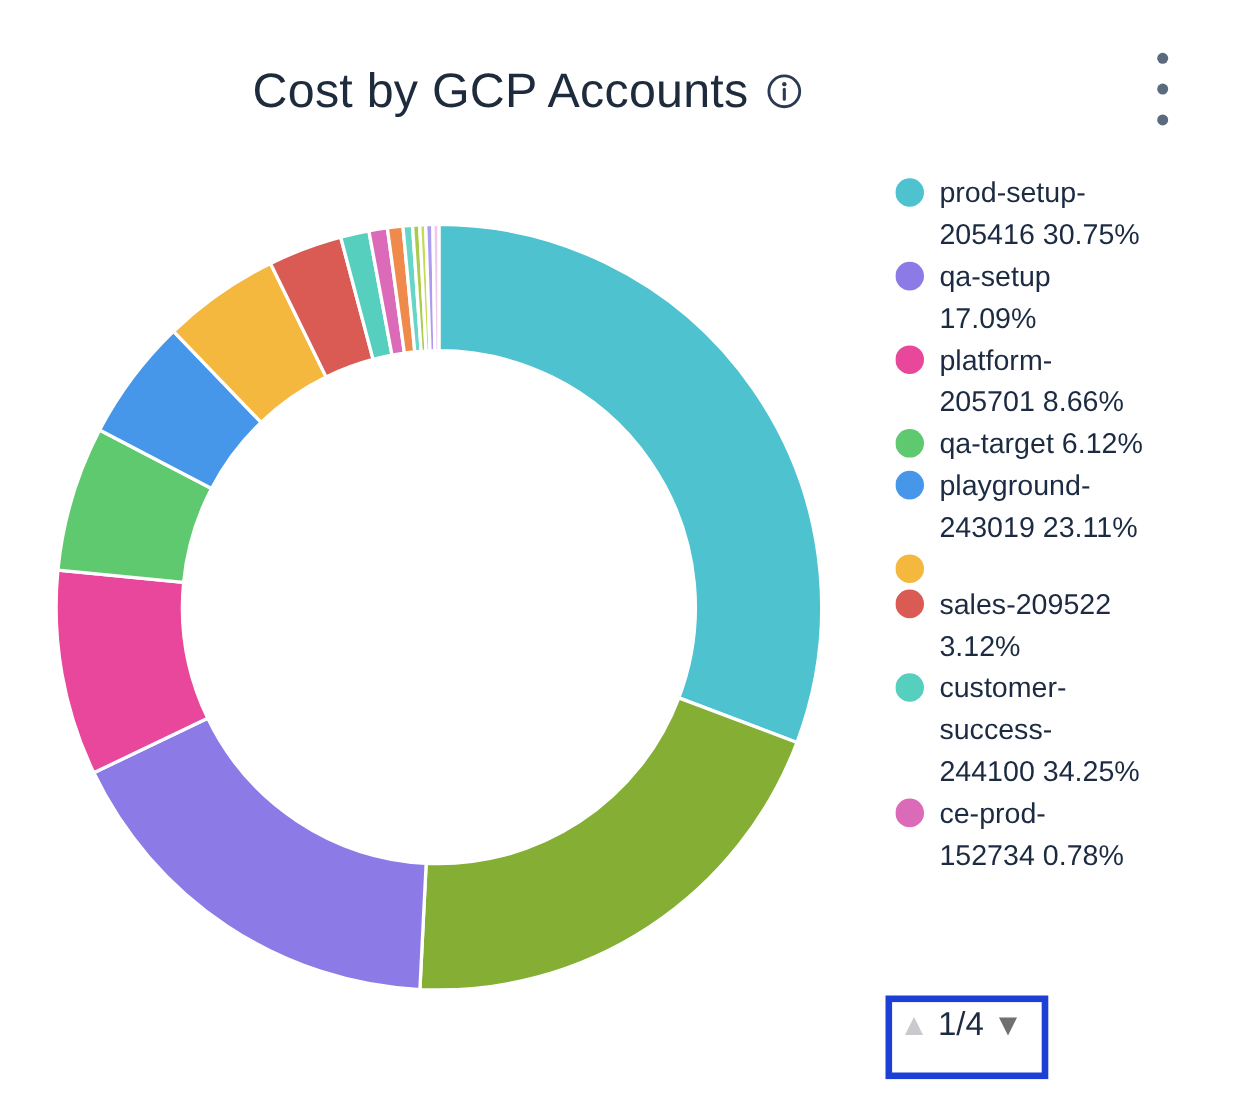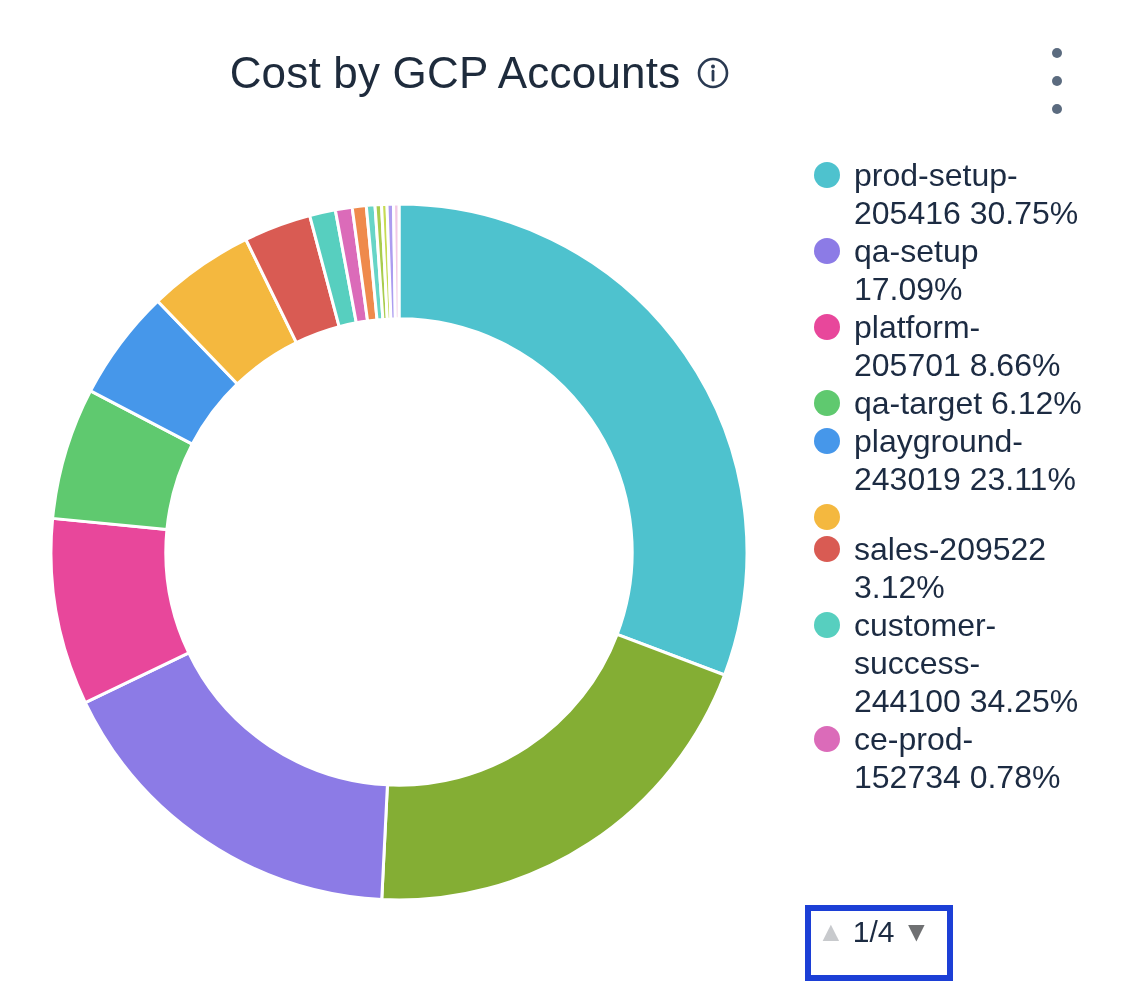--- a/index.html
+++ b/index.html
@@ -2,38 +2,38 @@
 <html><head>
 <meta charset="utf-8">
 <style>
   html,body{margin:0;padding:0;background:#ffffff;}
   .canvas{
     position:relative;width:1130px;height:1006px;background:#ffffff;overflow:hidden;
     font-family:"Liberation Sans", sans-serif;color:#1E2B3C;
   }
   
   .header{
-    position:absolute;left:0;top:48px;width:960px;
+    position:absolute;left:0;top:58px;width:960px;
     display:flex;justify-content:center;align-items:center;gap:16px;
   }
   .title{font-size:44px;font-weight:500;letter-spacing:.2px;color:#1E2B3C;}
   .info-icon{flex:none;display:block;}
   .kebab{position:absolute;left:1048px;top:48px;width:18px;height:66px;
     display:flex;flex-direction:column;justify-content:space-between;align-items:center;cursor:pointer;}
   .kebab span{width:10px;height:10px;border-radius:50%;background:#5B6B7F;display:block;}
   
   .donut-wrap{position:absolute;left:49px;top:202px;width:700px;height:700px;}
   
   .legend{
     position:absolute;left:814px;top:156px;width:316px;height:749px;
     overflow:hidden;
   }
   .legend-item{display:flex;gap:14px;cursor:pointer;}
   .legend-dot{flex:none;width:26px;height:26px;border-radius:50%;margin-top:6px;}
-  .legend-lines{font-size:32px;line-height:38px;color:#1C2B42;white-space:nowrap;}
+  .legend-lines{font-size:26px;line-height:38px;color:#1C2B42;white-space:nowrap;}
   
   .pager{
     position:absolute;left:805px;top:905px;width:148px;height:76px;
     box-sizing:border-box;border:6px solid #1C3FD6;background:#ffffff;
     display:flex;align-items:flex-start;gap:8px;padding:2px 6px;
   }
   .pager-arrow{font-size:28px;line-height:38px;cursor:pointer;user-select:none;}
   .pager-up{color:#C8CACD;}
   .pager-down{color:#6F7072;}
   .pager-label{font-size:30px;line-height:38px;color:#1C2B42;text-align:right;}

